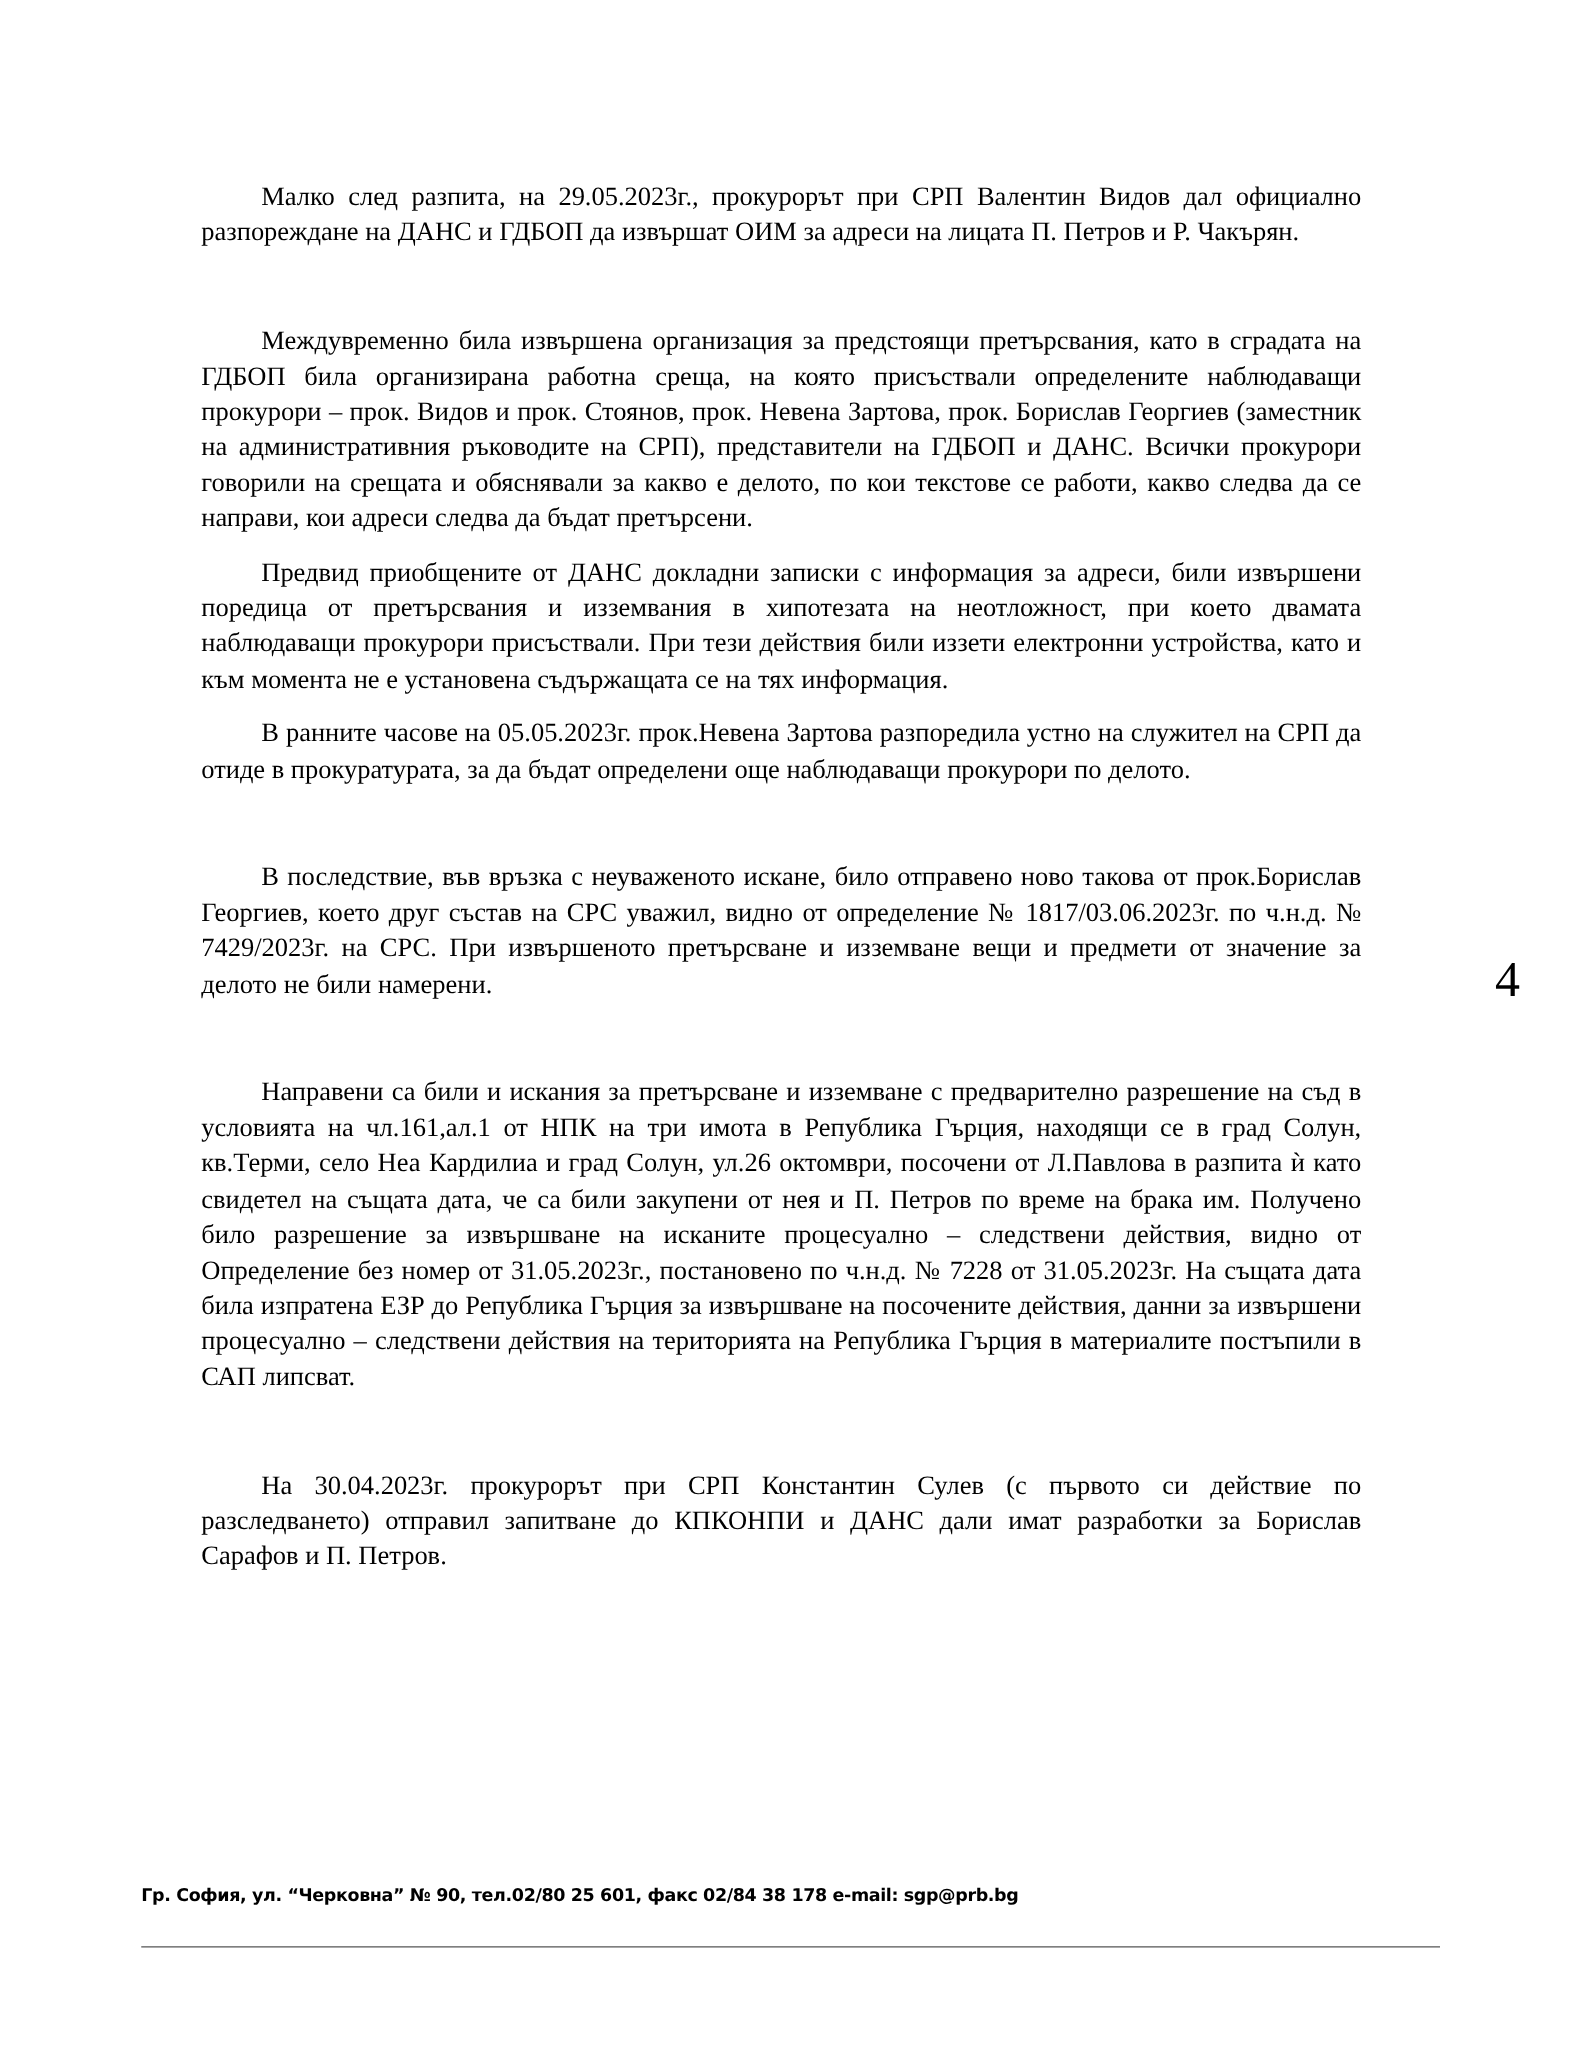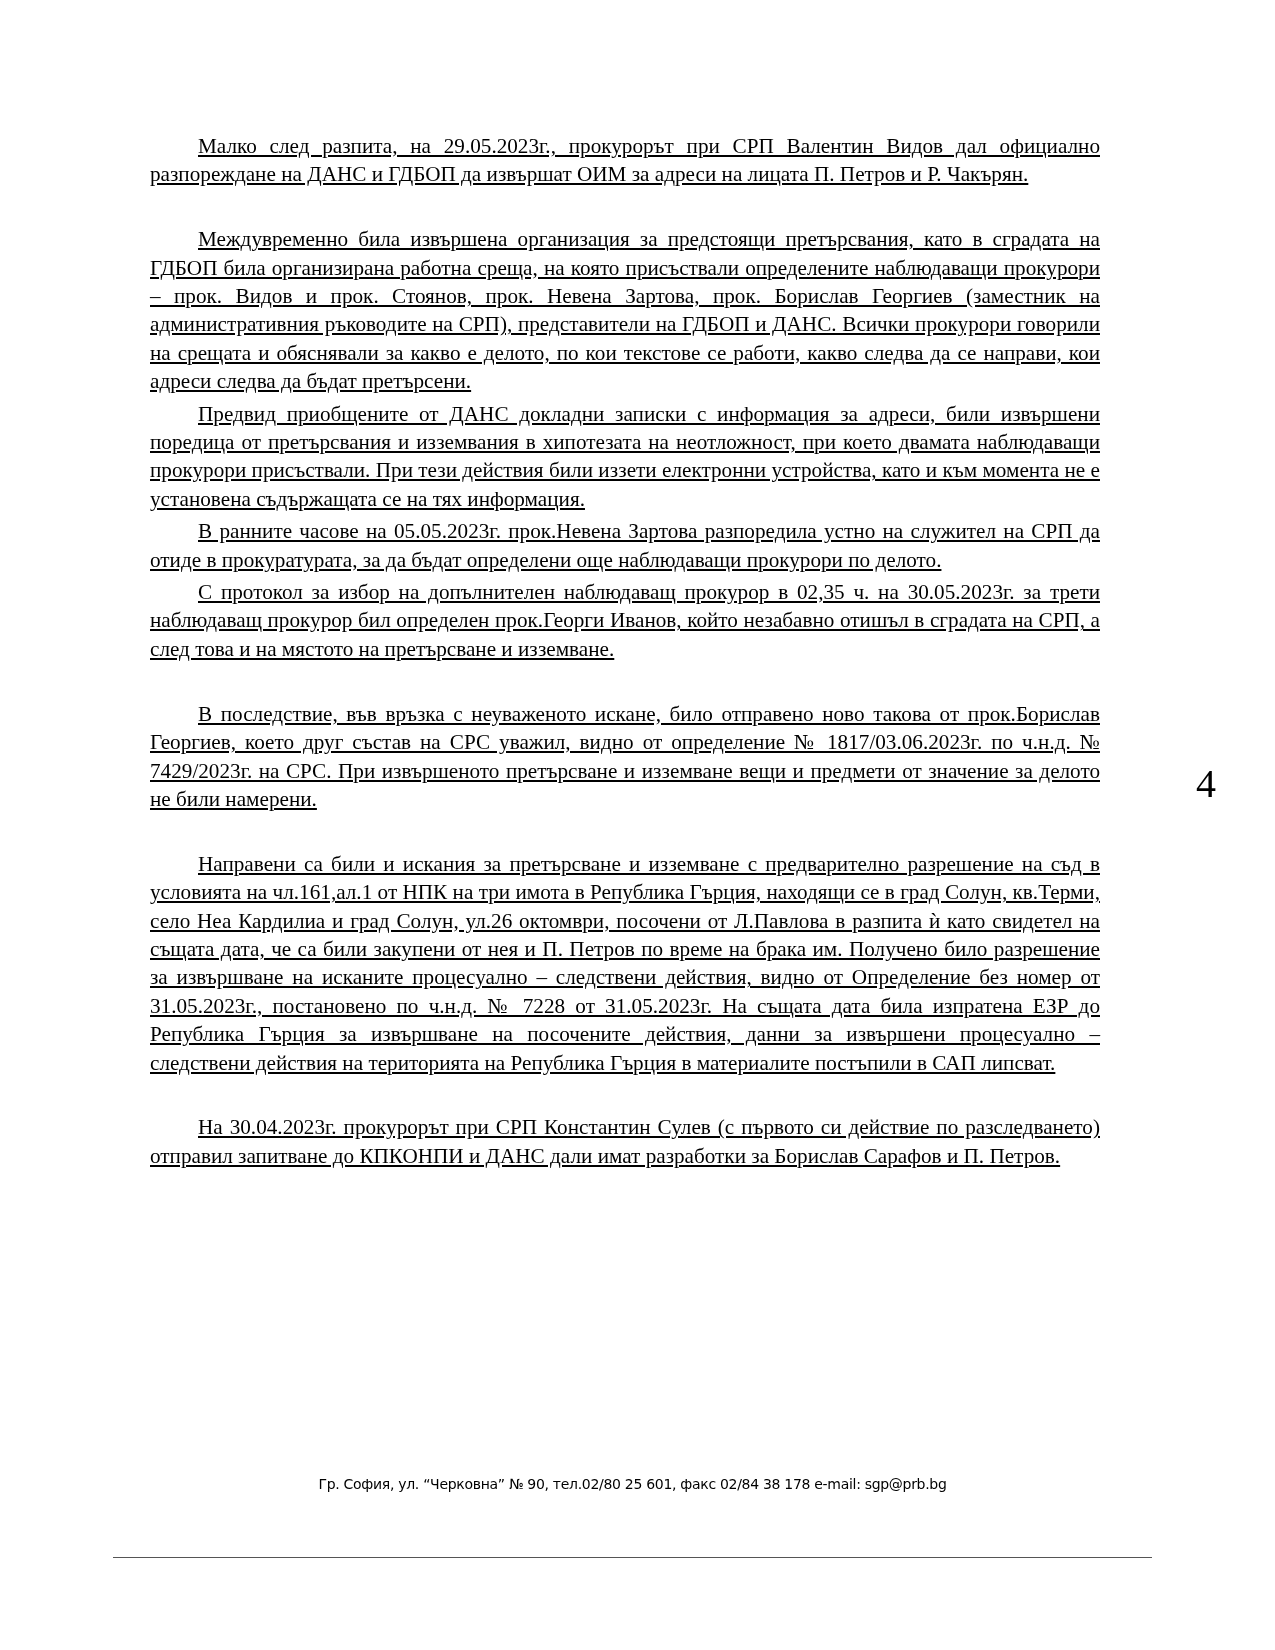--- a/index.html
+++ b/index.html
@@ -17,24 +17,23 @@
     .page-body {
       position: absolute;
       left: 146px;
       top: 128px;
       width: 958px;
       font-family: "Liberation Serif", serif;
       font-size: 21.2px;
       line-height: 28.4px;
     }
     .para {
-      margin: 4px;
+      margin: 15px;
       text-align: justify;
       text-indent: 48px;
-      text-decoration: underline;
     }
     .gap {
       height: 28.4px;
     }
     .page-number {
       position: absolute;
       left: 1196px;
       top: 762px;
       font-family: "Liberation Serif", serif;
       font-size: 40px;
@@ -44,40 +43,38 @@
       position: absolute;
       left: 113px;
       top: 1557px;
       width: 1039px;
       height: 0;
       border-top: 1.5px solid #555555;
     }
     .footer-text {
       position: absolute;
       left: 113px;
-      top: 1475px;
+      top: 1508px;
       width: 1039px;
-      text-align: center;
       font-family: "DejaVu Sans", sans-serif;
-      font-weight: normal;
+      font-weight: bold;
       font-size: 14px;
       line-height: 18px;
       letter-spacing: -0.3px;
     }
   </style>
 </head>
 <body>
 
 <div class="page-body">
   <p class="para">Малко след разпита, на 29.05.2023г., прокурорът при СРП Валентин Видов дал официално разпореждане на ДАНС и ГДБОП да извършат ОИМ за адреси на лицата П. Петров и Р. Чакърян.</p>
   <div class="gap"></div>
   <p class="para">Междувременно била извършена организация за предстоящи претърсвания, като в сградата на ГДБОП била организирана работна среща, на която присъствали определените наблюдаващи прокурори – прок. Видов и прок. Стоянов, прок. Невена Зартова, прок. Борислав Георгиев (заместник на административния ръководите на СРП), представители на ГДБОП и ДАНС. Всички прокурори говорили на срещата и обяснявали за какво е делото, по кои текстове се работи, какво следва да се направи, кои адреси следва да бъдат претърсени.</p>
   <p class="para">Предвид приобщените от ДАНС докладни записки с информация за адреси, били извършени поредица от претърсвания и изземвания в хипотезата на неотложност, при което двамата наблюдаващи прокурори присъствали. При тези действия били иззети електронни устройства, като и към момента не е установена съдържащата се на тях информация.</p>
   <p class="para">В ранните часове на 05.05.2023г. прок.Невена Зартова разпоредила устно на служител на СРП да отиде в прокуратурата, за да бъдат определени още наблюдаващи прокурори по делото.</p>
-  <p class="para">С протокол за избор на допълнителен наблюдаващ прокурор в 02,35 ч. на 30.05.2023г. за трети наблюдаващ прокурор бил определен прок.Георги Иванов, който незабавно отишъл в сградата на СРП, а след това и на мястото на претърсване и изземване.</p>
   <div class="gap"></div>
   <p class="para">В последствие, във връзка с неуваженото искане, било отправено ново такова от прок.Борислав Георгиев, което друг състав на СРС уважил, видно от определение № 1817/03.06.2023г. по ч.н.д. № 7429/2023г. на СРС. При извършеното претърсване и изземване вещи и предмети от значение за делото не били намерени.</p>
   <div class="gap"></div>
   <p class="para">Направени са били и искания за претърсване и изземване с предварително разрешение на съд в условията на чл.161,ал.1 от НПК на три имота в Република Гърция, находящи се в град Солун, кв.Терми, село Неа Кардилиа и град Солун, ул.26 октомври, посочени от Л.Павлова в разпита ѝ като свидетел на същата дата, че са били закупени от нея и П. Петров по време на брака им. Получено било разрешение за извършване на  исканите процесуално – следствени действия, видно  от  Определение  без номер  от 31.05.2023г., постановено по  ч.н.д.  № 7228 от 31.05.2023г. На същата дата била изпратена ЕЗР до Република Гърция за извършване на посочените действия, данни за извършени процесуално – следствени действия на територията на Република Гърция  в материалите постъпили в САП липсват.</p>
   <div class="gap"></div>
   <p class="para">На 30.04.2023г. прокурорът при СРП Константин Сулев (с първото си действие по разследването) отправил запитване до КПКОНПИ и ДАНС дали имат разработки за Борислав Сарафов и П. Петров.</p>
 </div>
 
 <div class="page-number">4</div>
 

